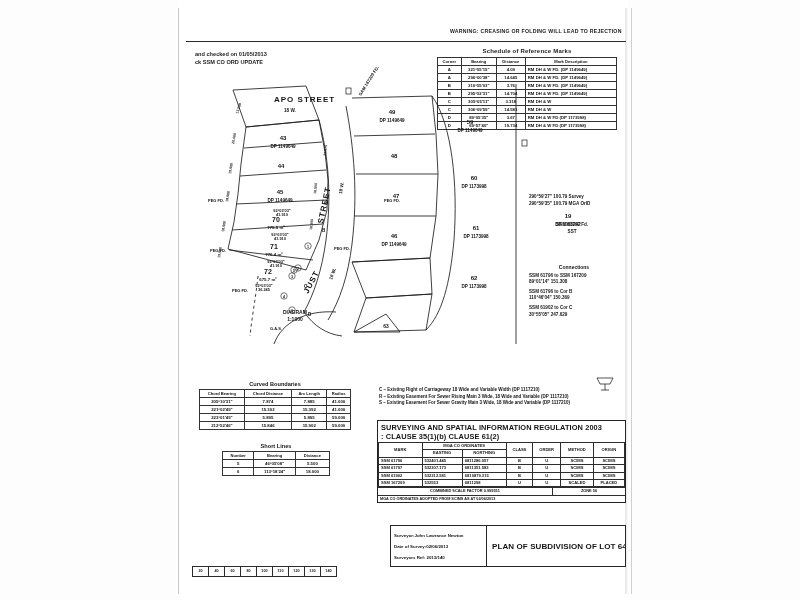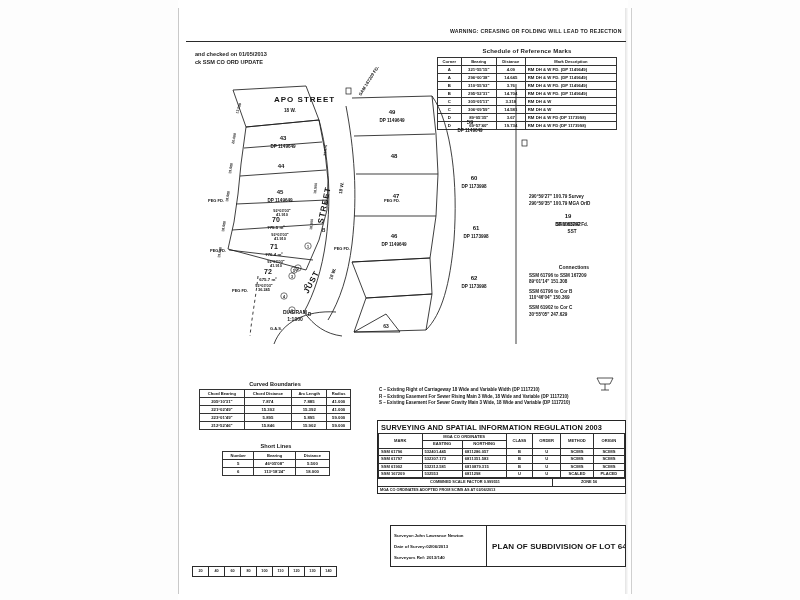--- a/index.html
+++ b/index.html
@@ -523,20 +523,21 @@
     <g stroke="#2a2a2a" stroke-width="0.8" fill="none">
       <path d="M3,3 L19,3 L16,9 L6,9 Z"></path>
       <path d="M11,9 L11,15"></path>
       <path d="M7,15 L15,15"></path>
     </g>
   </svg>
 
   <div class="ssi-box">
     <div class="ssi-head">
       <span>SURVEYING AND SPATIAL INFORMATION REGULATION 2003</span>
+      <span class="l2">: CLAUSE 35(1)(b)  CLAUSE 61(2)</span>
     </div>
     <table class="mga">
       <thead>
         <tr>
           <th rowspan="2">MARK</th>
           <th colspan="2">MGA CO ORDINATES</th>
           <th rowspan="2">CLASS</th>
           <th rowspan="2">ORDER</th>
           <th rowspan="2">METHOD</th>
           <th rowspan="2">ORIGIN</th>

